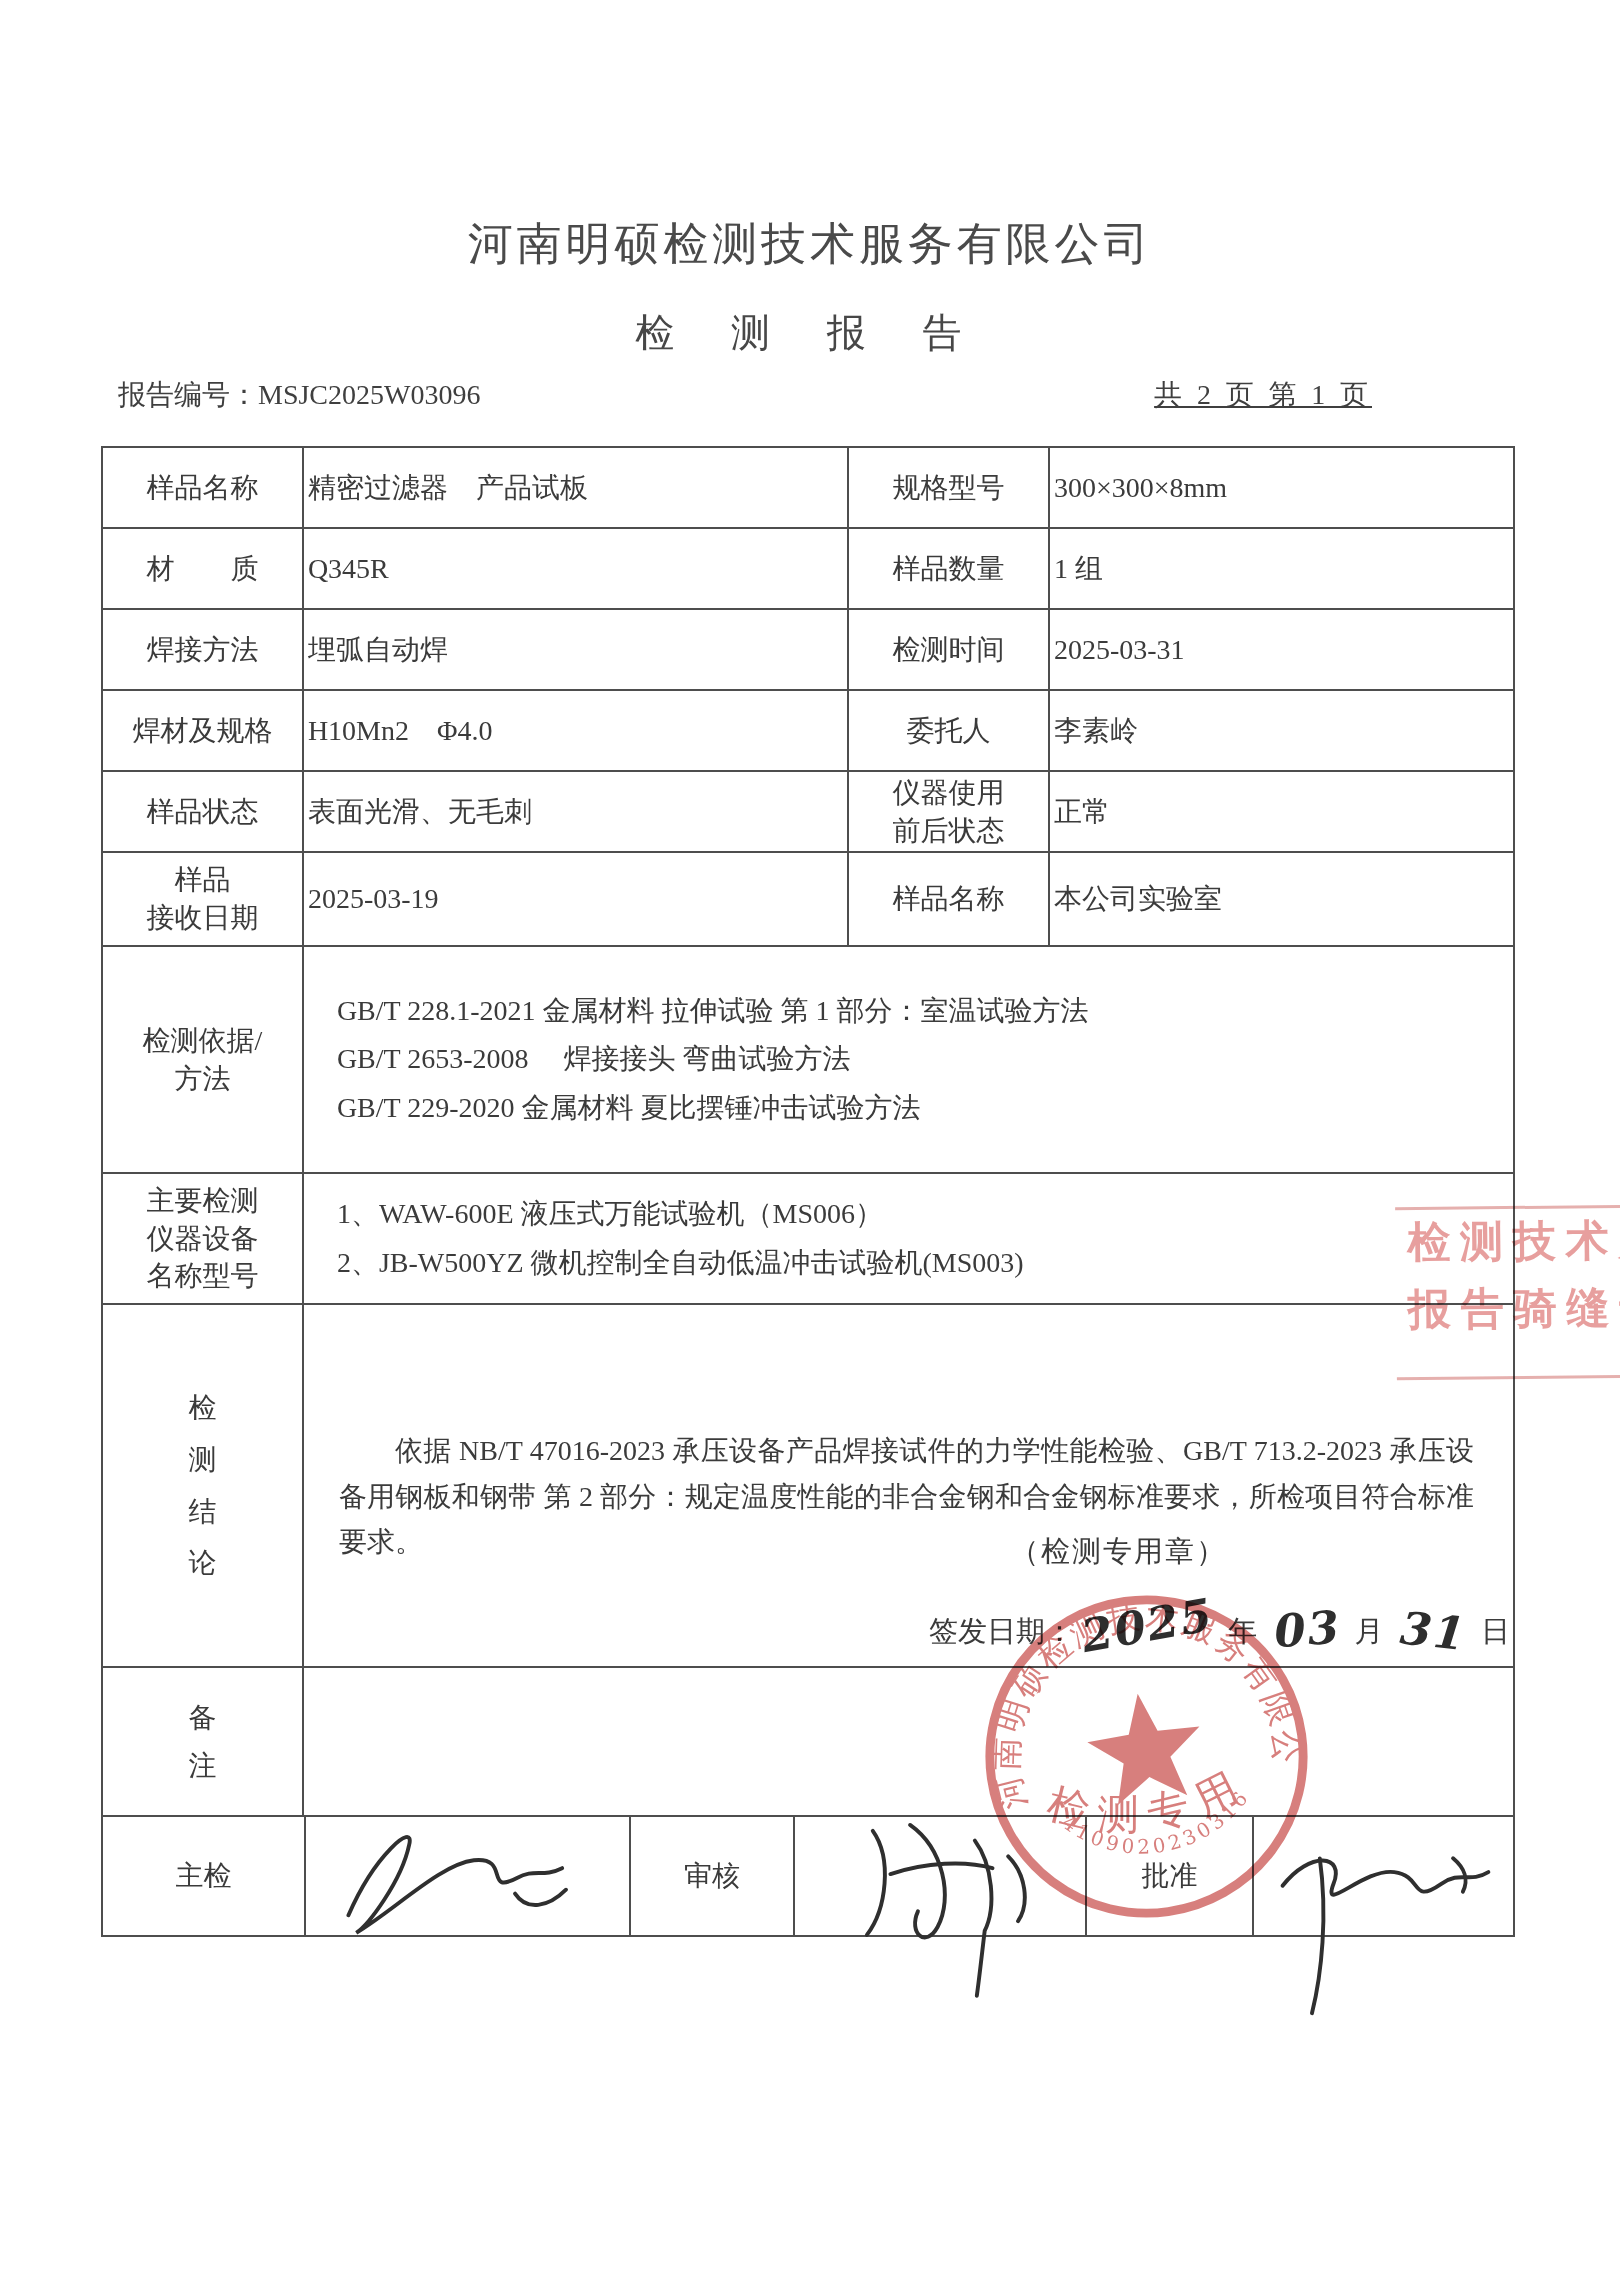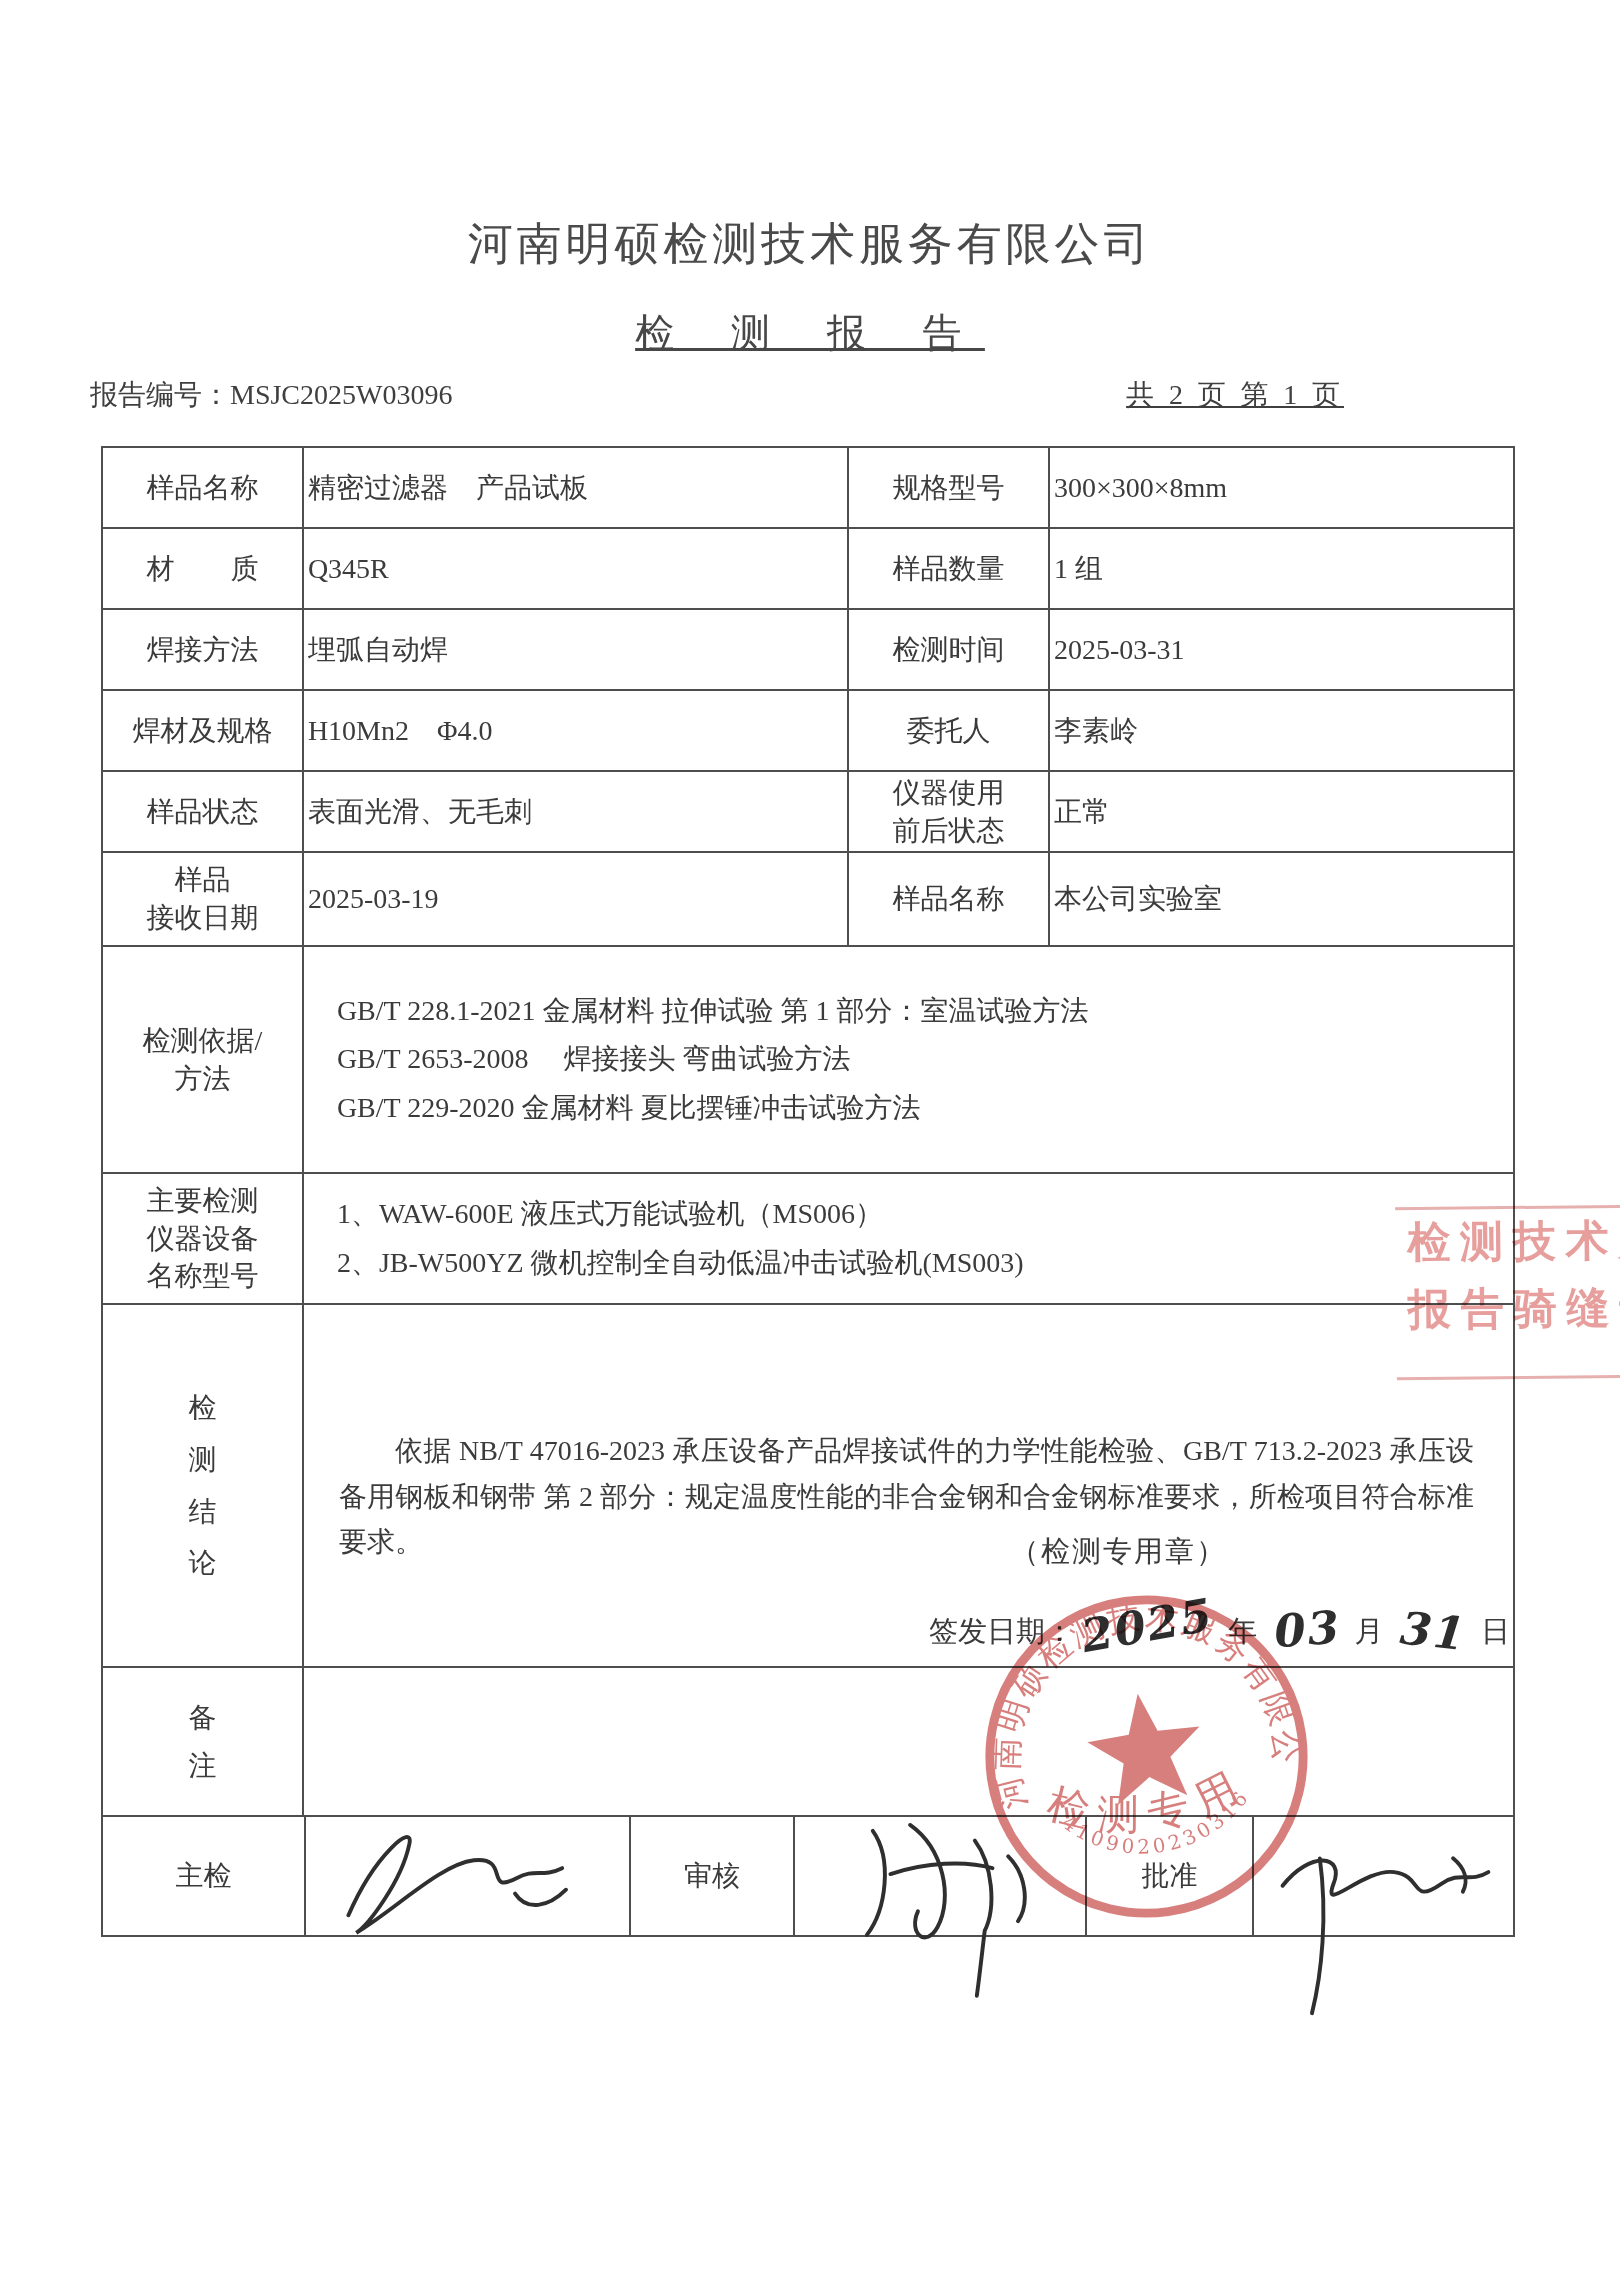--- a/index.html
+++ b/index.html
@@ -11,24 +11,24 @@
     font-family:"Liberation Serif","DejaVu Serif",serif;
     color:#3d3d3d;
     overflow:hidden;
   }
   .company-title{
     position:absolute;top:214px;left:0;width:1620px;
     text-align:center;font-size:45px;letter-spacing:3.9px;color:#4a4a4a;font-weight:500;
   }
   .report-title{
     position:absolute;top:306px;left:0;width:1620px;
-    text-align:center;font-size:39px;letter-spacing:23.5px;color:#474747;text-decoration:underline;
+    text-align:center;font-size:39px;letter-spacing:23.5px;color:#474747;
   }
   .meta-line{
-    position:absolute;top:376px;left:90px;width:1411px;
+    position:absolute;top:376px;left:118px;width:1411px;
     display:flex;justify-content:space-between;align-items:baseline;
     font-size:28px;color:#3f3f3f;
   }
   .meta-line .right{padding-right:157px;letter-spacing:3.9px;text-decoration:underline;}
   table.report{
     position:absolute;top:446px;left:101px;
     width:1411px;border-collapse:collapse;table-layout:fixed;
     font-size:28px;color:#3b3b3b;
   }
   table.report td{

